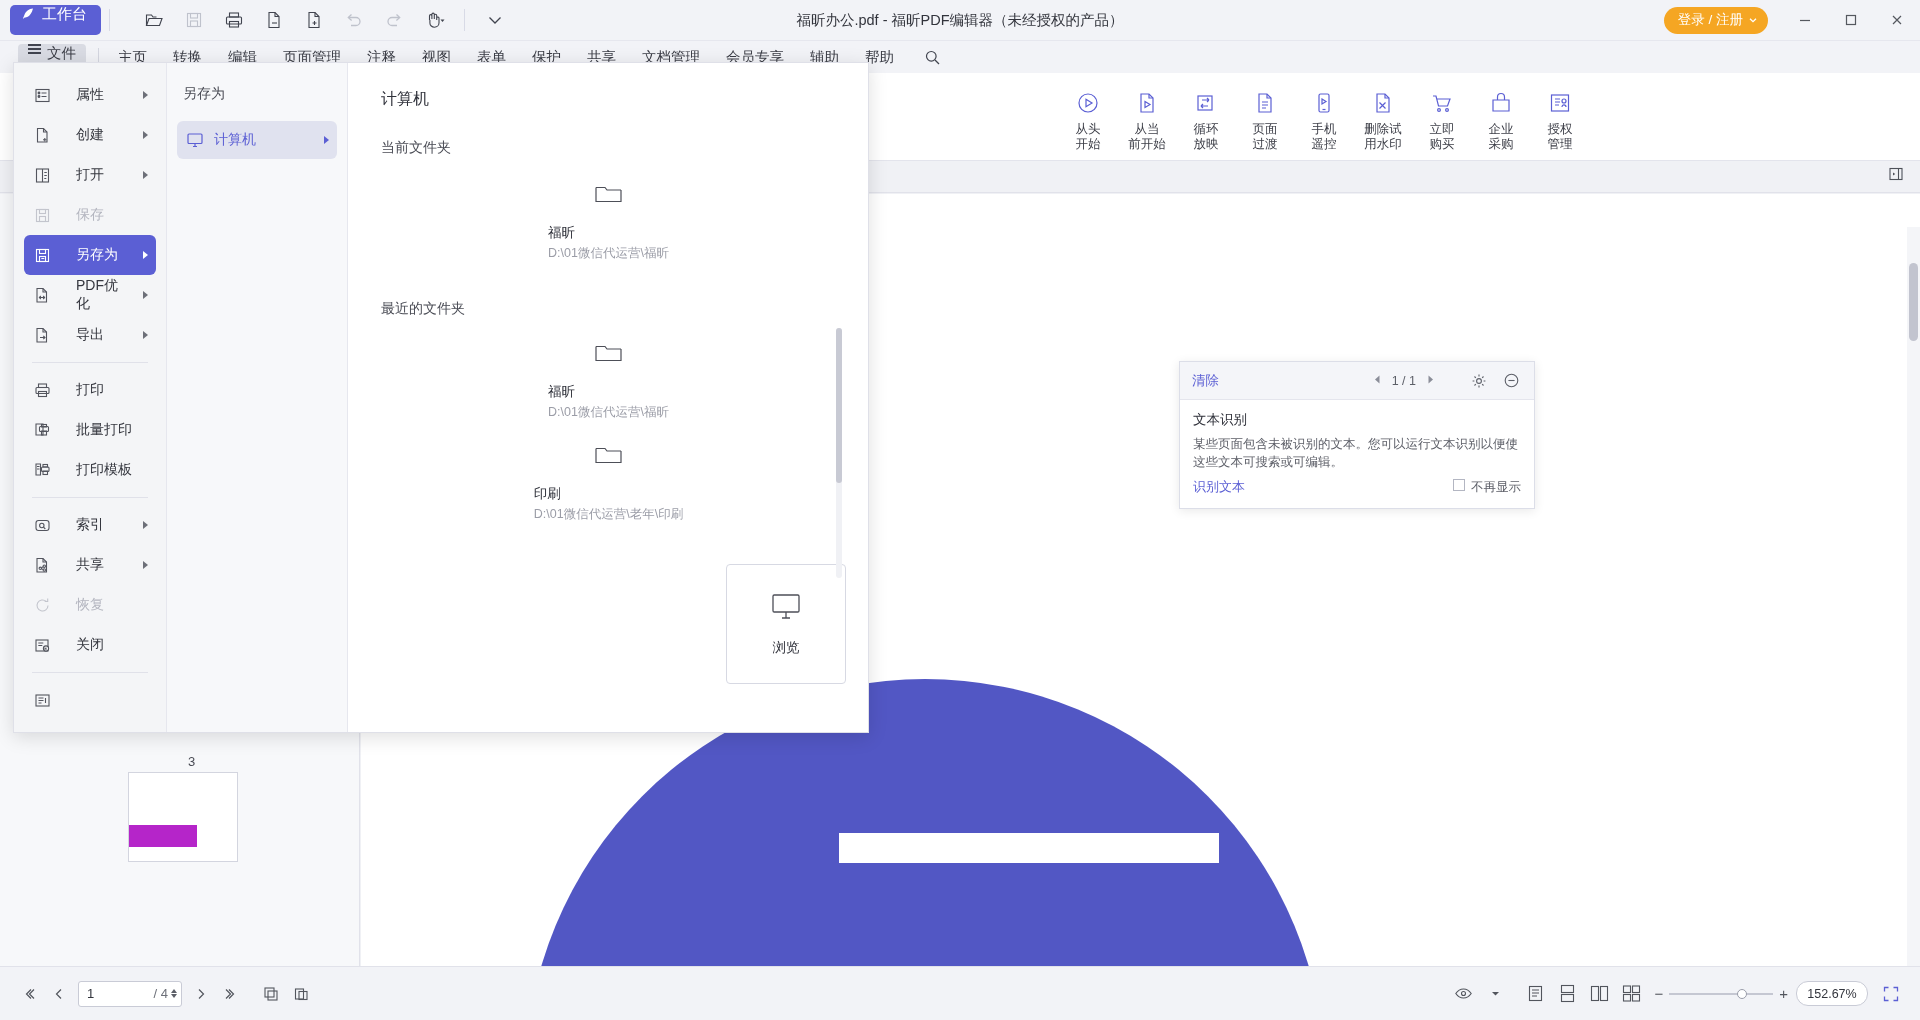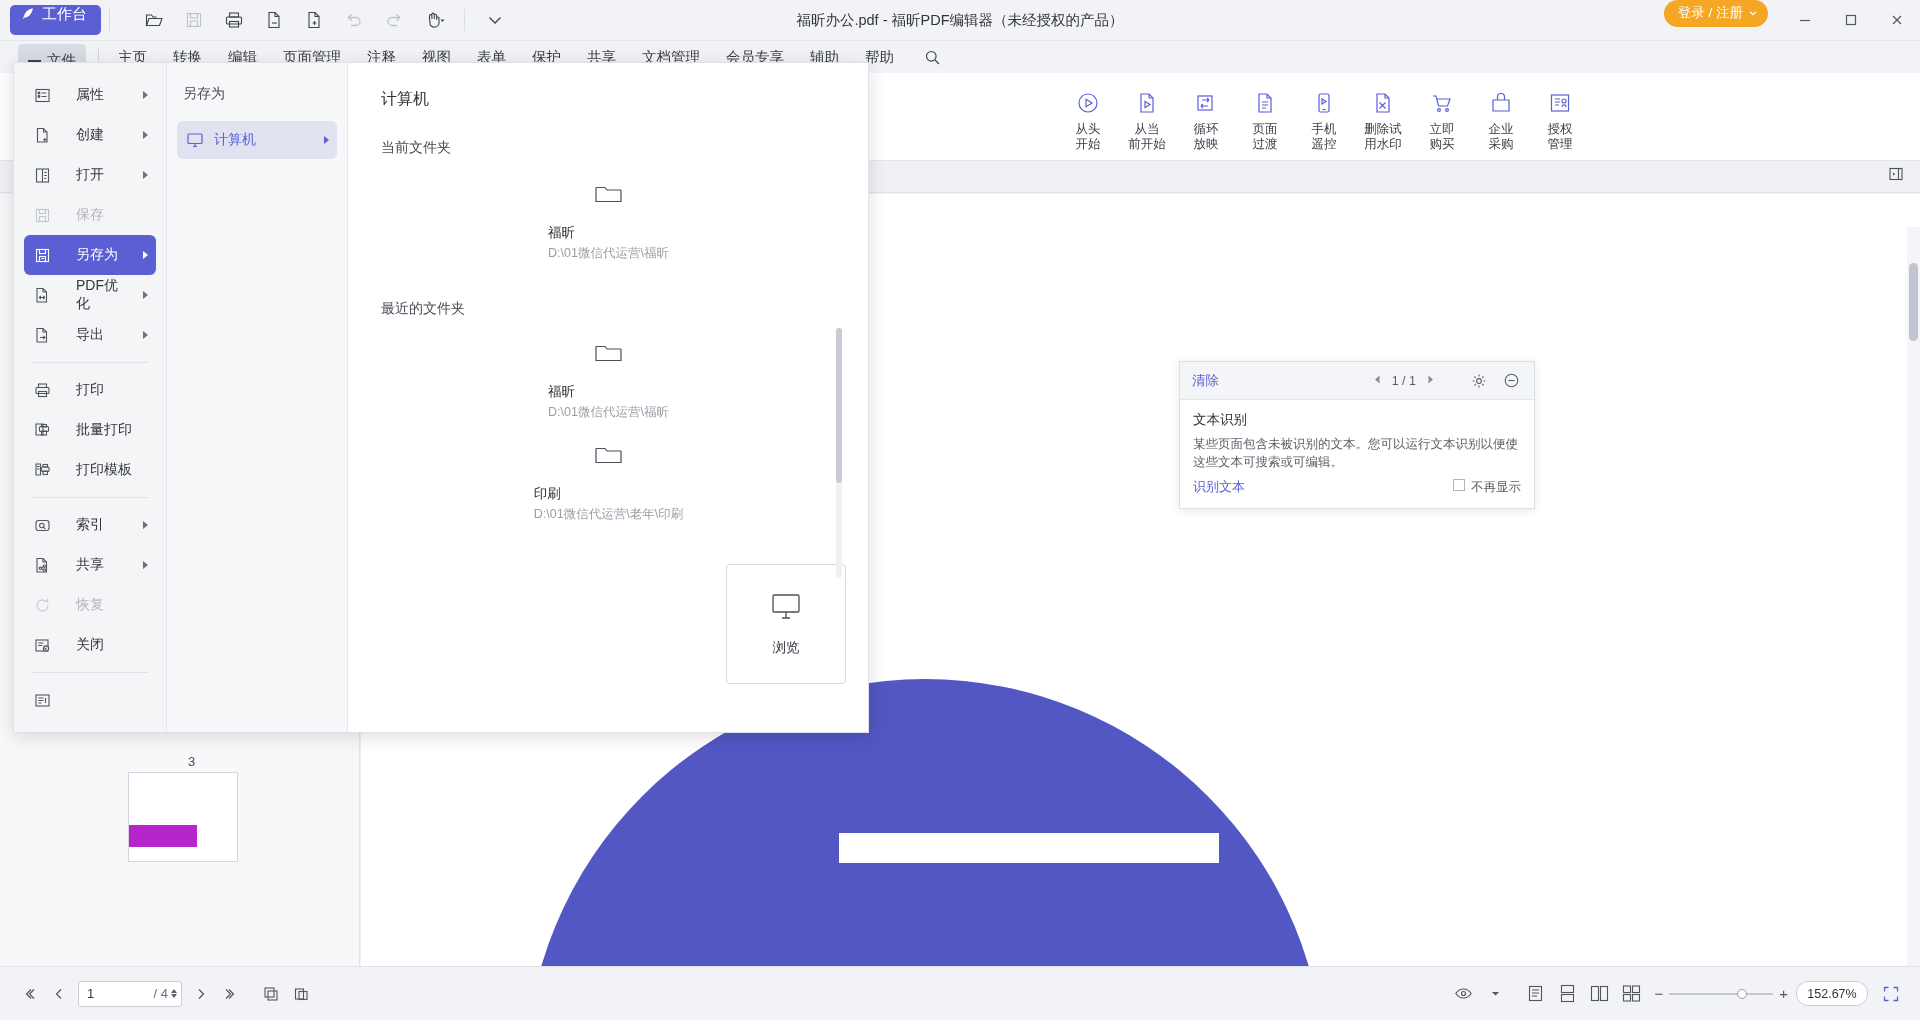--- a/index.html
+++ b/index.html
@@ -30,42 +30,42 @@
     width: 36px; height: 32px; display: flex; align-items: center;
     justify-content: center; border-radius: 4px; cursor: pointer; color: #41444f;
   }
   .tb-ic.dim { color: #bfc2cc; }
 
   .doc-title {
     position: absolute; left: 0; right: 0; text-align: center;
     font-size: 14.5px; color: #32343c; pointer-events: none;
   }
   .win-ctrls {
-    margin-left: auto; display: flex; align-items: flex-start; height: 41px;
+    margin-left: auto; display: flex; align-items: center; height: 41px;
   }
   .login-btn {
     background: #f5a623; color: #fff; border-radius: 14px; height: 27px;
     padding: 0 10px 0 14px; display: flex; align-items: center; gap: 5px;
     font-size: 13.5px; margin-right: 14px; cursor: pointer;
     z-index: 3;
   }
   .wc {
     width: 46px; height: 41px; display: flex; align-items: center;
     justify-content: center; color: #55585f; cursor: pointer; font-size: 17px;
   }
 
   
   .menubar {
     position: absolute; top: 41px; left: 0; width: 1920px; height: 32px;
     background: #f2f3f7; display: flex; align-items: center;
     font-size: 14.5px; color: #3a3c45;
   }
   .mfile {
     margin-left: 18px; background: #d9dbe3; border-radius: 4px;
-    height: 26px; padding: 0 10px; display: flex; align-items: flex-end;
+    height: 26px; padding: 0 10px; display: flex; align-items: flex-start;
     gap: 6px; cursor: pointer;
   }
   .hamb { display: inline-flex; flex-direction: column; gap: 2.5px; }
   .hamb i { display: block; width: 13px; height: 1.6px; background: #41444f; }
   .m-div { width: 1px; height: 18px; background: #d4d6e0; margin: 0 6px 0 12px; }
   .mi { padding: 4px 13px; cursor: pointer; border-radius: 4px; }
   .msearch { margin-left: 10px; width: 30px; display: flex; justify-content: center;
              cursor: pointer; color: #41444f; }
 
   

